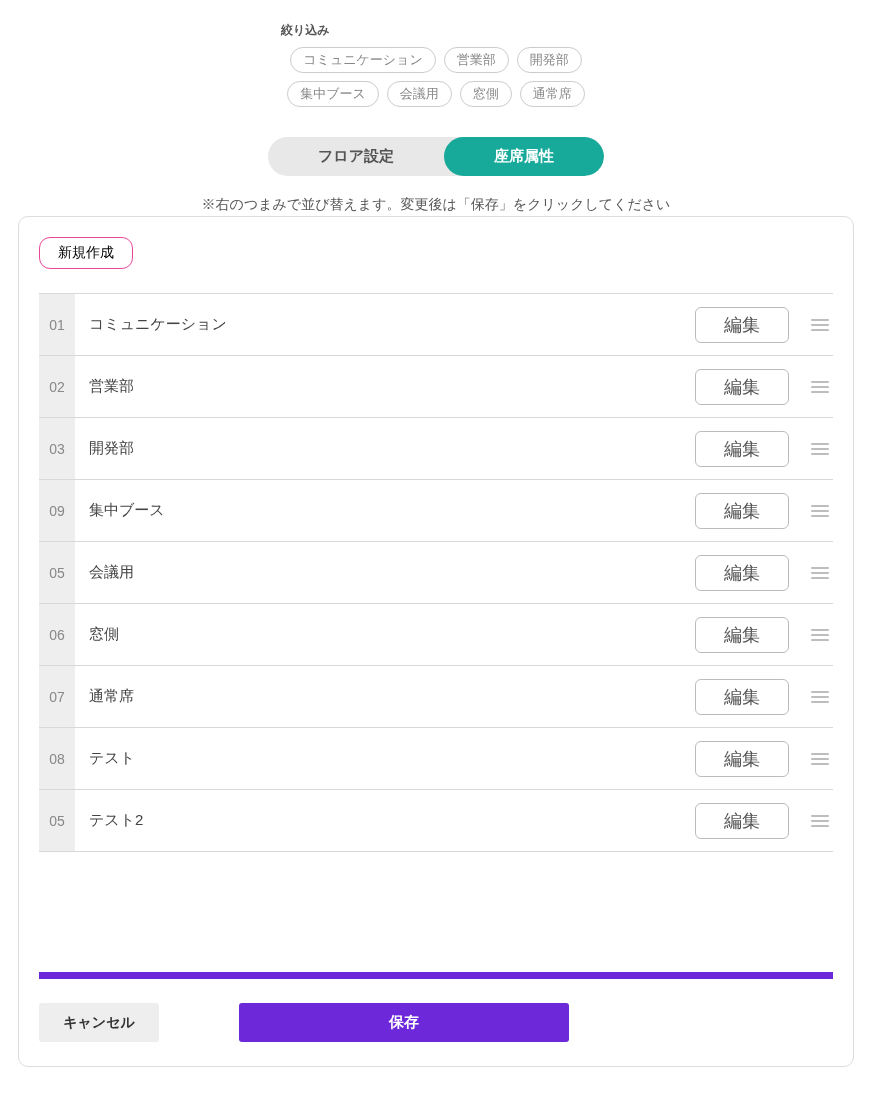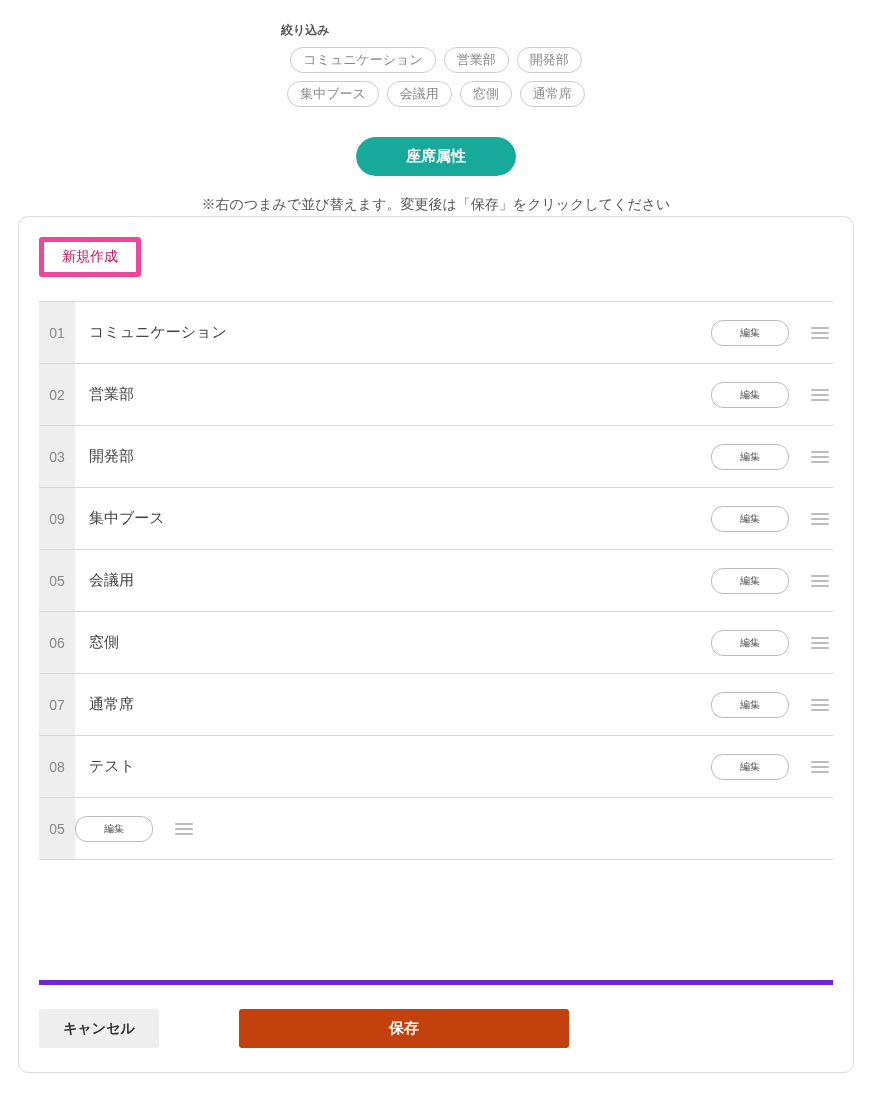--- a/index.html
+++ b/index.html
@@ -76,26 +76,26 @@
     color: #555;
     margin-bottom: 2px;
   }
   .panel {
     border: 1px solid #ddd;
     border-radius: 10px;
     margin: 0 18px;
     padding: 20px 20px 24px;
   }
   .new-btn {
-    border: 5px solid #ec4899;
+    border: 1px solid #ec4899;
     background: #fff;
-    color: #be185d;
+    color: #000000;
     font-size: 14px;
     padding: 6px 18px;
-    border-radius: 3px;
+    border-radius: 11px;
     cursor: pointer;
     margin-bottom: 24px;
   }
   .rows {
     border-bottom: 1px solid #d8d8d8;
   }
   .row {
     display: flex;
     align-items: center;
     border-top: 1px solid #d8d8d8;
@@ -114,23 +114,23 @@
   .row-label {
     flex: 1;
     padding-left: 14px;
     font-size: 15px;
     color: #444;
   }
   .edit-btn {
     border: 1px solid #bbb;
     background: #fff;
     color: #555;
-    font-size: 10px;
+    font-size: 18px;
     padding: 5px 28px;
-    border-radius: 12px;
+    border-radius: 6px;
     cursor: pointer;
     margin-right: 22px;
   }
   .drag-handle {
     width: 22px;
     display:flex;
     flex-direction:column;
     gap:3px;
     cursor: grab;
     padding-right:4px;
@@ -138,37 +138,37 @@
   .drag-handle span {
     display:block;
     height:2px;
     background:#bdbdbd;
     border-radius:1px;
   }
   .footer-btns {
     display:flex;
     gap: 80px;
     margin-top: 120px;
-    border-top:5px solid #6d28d9;
+    border-top:7px solid #6d28d9;
     padding-top:24px;
   }
   .cancel-btn {
     border:none;
     background:#eeeeee;
     color:#333;
     font-weight:bold;
     font-size:14px;
     padding:10px 0;
     width:120px;
     border-radius:3px;
     cursor:pointer;
   }
   .save-btn {
     border:none;
-    background:#c2410c;
+    background:#6d28d9;
     color:#fff;
     font-weight:bold;
     font-size:15px;
     padding:10px 0;
     width:330px;
     border-radius:3px;
     cursor:default;
   }
 </style>
 </head>
@@ -184,20 +184,21 @@
       <button class="chip">開発部</button>
       <button class="chip">集中ブース</button>
       <button class="chip">会議用</button>
       <button class="chip">窓側</button>
       <button class="chip">通常席</button>
     </div>
 </div>
 
 <div class="tab-toggle">
   <div class="tab-toggle-inner">
+    <button class="tab-btn">フロア設定</button>
     <button class="tab-btn active">座席属性</button>
   </div>
 </div>
 
 <div class="instruction">※右のつまみで並び替えます。変更後は「保存」をクリックしてください</div>
 
 <div class="panel">
   <button class="new-btn">新規作成</button>
 
   <div class="rows" id="rows">
@@ -276,20 +277,21 @@
         <div class="row-label">テスト</div>
         <button class="edit-btn">編集</button>
         <div class="drag-handle">
           <span></span>
           <span></span>
           <span></span>
         </div>
       </div>
       <div class="row">
         <div class="row-num">05</div>
+        <div class="row-label">テスト2</div>
         <button class="edit-btn">編集</button>
         <div class="drag-handle">
           <span></span>
           <span></span>
           <span></span>
         </div>
       </div>
     </div>
 
   <div class="footer-btns">

